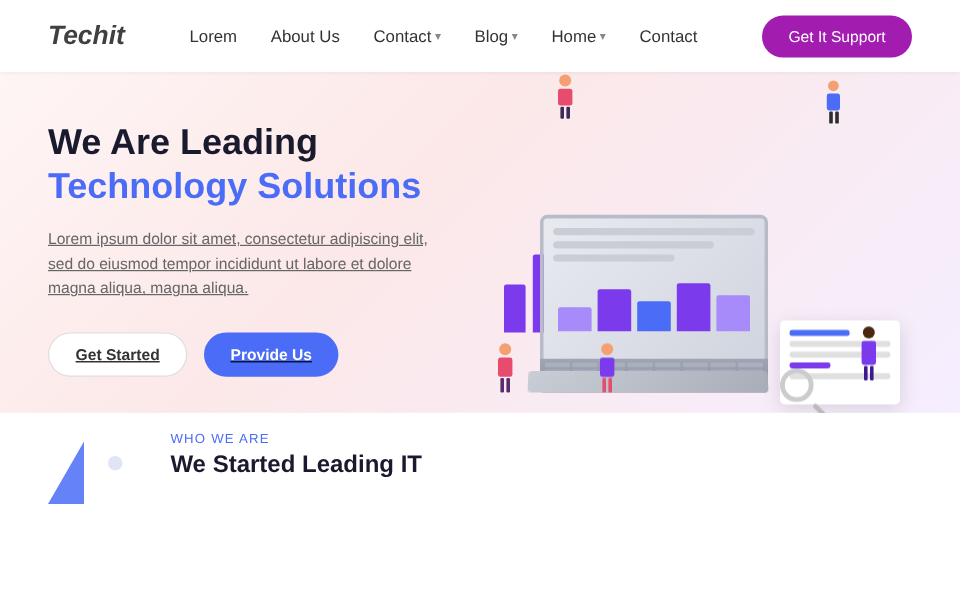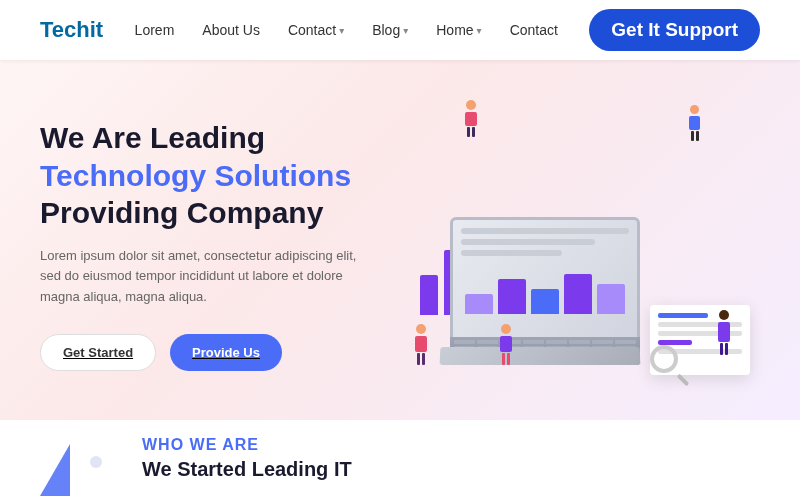--- a/index.html
+++ b/index.html
@@ -13,21 +13,22 @@
       padding: 0 40px;
       height: 60px;
       background: #fff;
       box-shadow: 0 1px 4px rgba(0,0,0,0.07);
       position: relative;
       z-index: 10;
     }
     .nav-logo {
       font-size: 22px;
       font-weight: 700;
-      color: #0369a1;
+      color: #404040;
+      font-style: italic;
     }
     .nav-links {
       display: flex;
       align-items: center;
       gap: 28px;
       list-style: none;
     }
     .nav-links li a {
       text-decoration: none;
       color: #333;
@@ -35,37 +36,37 @@
       font-weight: 500;
       display: flex;
       align-items: center;
       gap: 3px;
     }
     .nav-links li a .chevron {
       font-size: 10px;
       color: #888;
     }
     .nav-btn {
-      background: #1d4ed8;
+      background: #a21caf;
       color: #fff;
       border: none;
       border-radius: 25px;
       padding: 10px 22px;
-      font-size: 19px;
-      font-weight: 700;
+      font-size: 13px;
+      font-weight: 400;
       cursor: pointer;
     }
 
     
     .hero {
       background: linear-gradient(135deg, #fff5f5 0%, #fce8e8 40%, #f5eeff 100%);
       display: flex;
       align-items: center;
       padding: 30px 40px 20px 40px;
-      height: 360px;
+      height: 284px;
       position: relative;
       overflow: hidden;
     }
     .hero-left {
       flex: 1;
       max-width: 380px;
       z-index: 2;
     }
     .hero-title {
       font-size: 30px;
@@ -76,20 +77,21 @@
     }
     .hero-title .highlight {
       color: #4a6cf7;
     }
     .hero-desc {
       font-size: 13px;
       color: #666;
       line-height: 1.6;
       margin-bottom: 26px;
       max-width: 320px;
+      text-decoration: underline;
     }
     .hero-buttons {
       display: flex;
       gap: 14px;
       text-decoration: underline;
     }
     .btn-outline {
       background: #fff;
       color: #333;
       border: 1.5px solid #ddd;
@@ -295,22 +297,22 @@
       display: flex;
       align-items: flex-start;
       gap: 40px;
     }
     .who-we-are {
       display: flex;
       flex-direction: column;
       align-items: flex-start;
     }
     .who-label {
-      font-size: 16px;
-      font-weight: 700;
+      font-size: 11px;
+      font-weight: 400;
       color: #4a6cf7;
       letter-spacing: 1px;
       margin-bottom: 4px;
       text-align: right;
     }
     .who-title {
       font-size: 20px;
       font-weight: 800;
       color: #1a1a2e;
     }
@@ -367,21 +369,20 @@
     </li>
   </ul>
   <button class="nav-btn">Get It Support</button>
 </nav>
 
 <section class="hero">
   <div class="hero-left">
     <h1 class="hero-title">
       <span>We Are Leading</span><br>
       <span class="highlight">Technology Solutions</span><br>
-      <span>Providing Company</span>
     </h1>
     <p class="hero-desc">Lorem ipsum dolor sit amet, consectetur adipiscing elit, sed do eiusmod tempor incididunt ut labore et dolore magna aliqua, magna aliqua.</p>
     <div class="hero-buttons">
       <button class="btn-outline">Get Started</button>
       <button class="btn-primary">Provide Us</button>
     </div>
   </div>
 
   <div class="hero-right">
     <div class="illustration">

